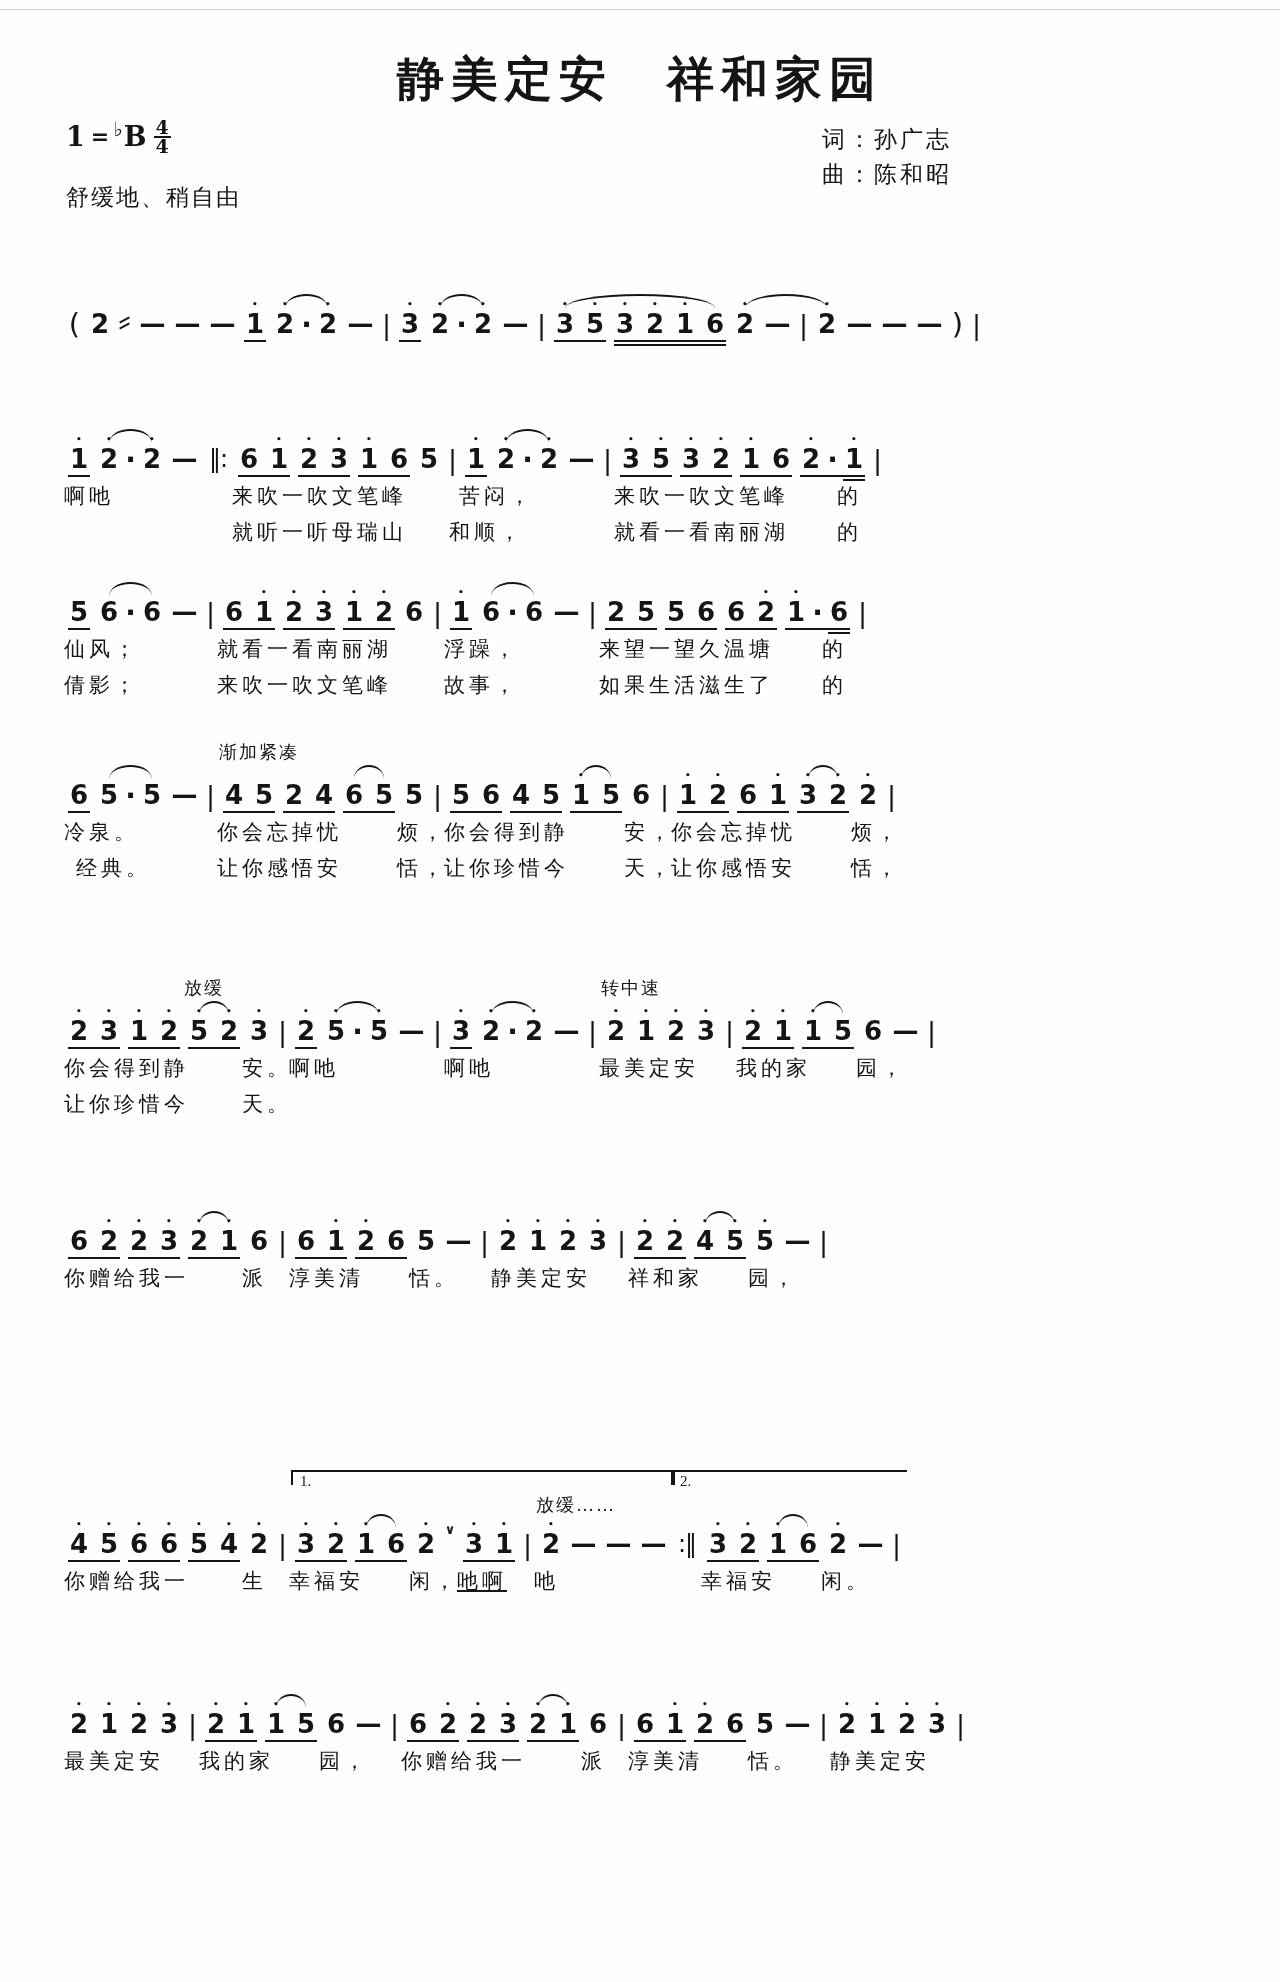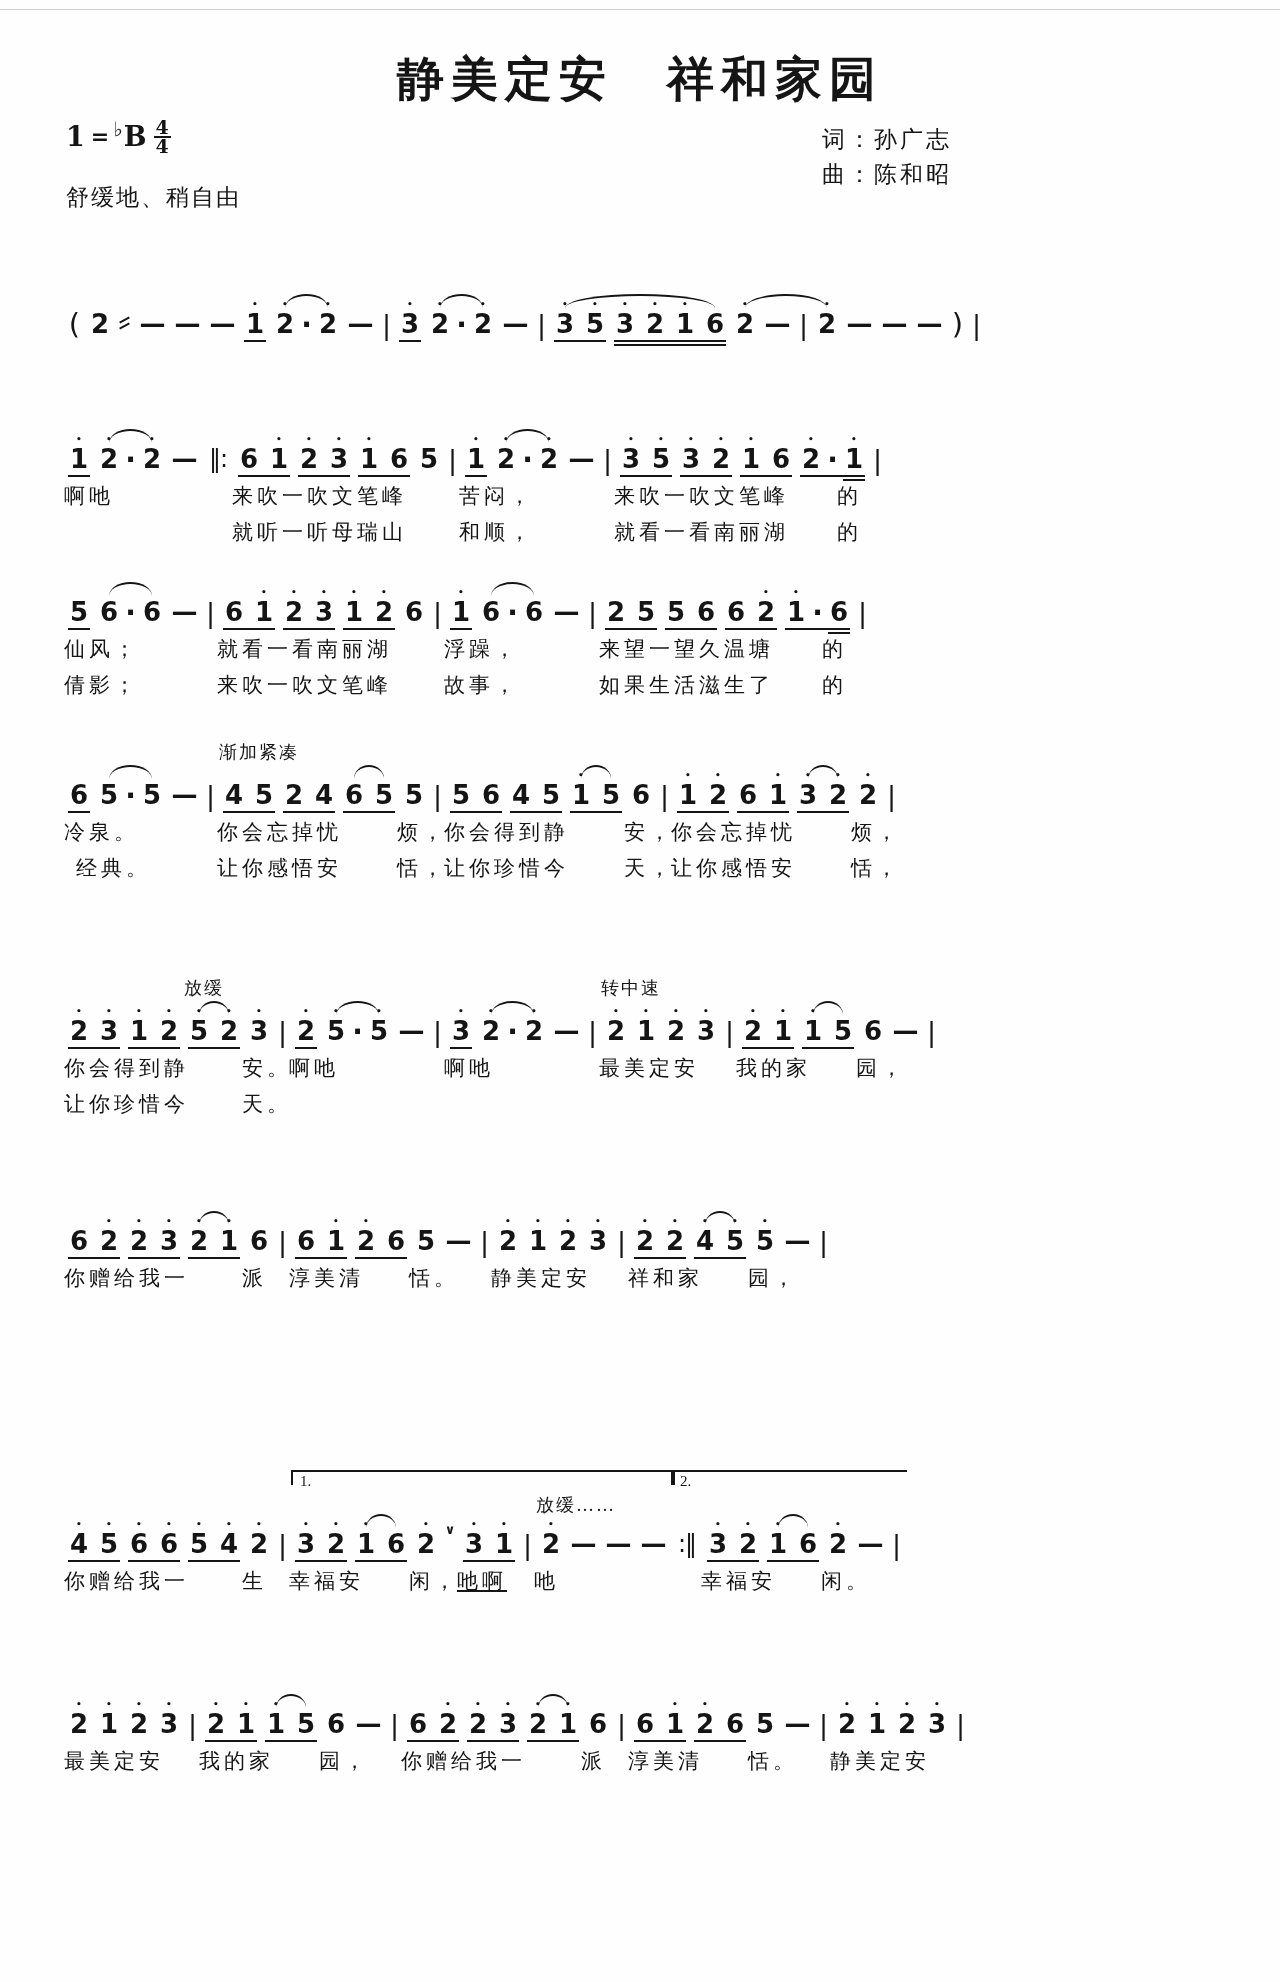--- a/index.html
+++ b/index.html
@@ -268,21 +268,21 @@
           </span><div class="beam" style="left: 4px; width: 22px; top: 40px;"></div><div class="beam" style="left: 174px; width: 52px; top: 40px;"></div><div class="beam" style="left: 234px; width: 52px; top: 40px;"></div><div class="beam" style="left: 294px; width: 52px; top: 40px;"></div><div class="beam" style="left: 401px; width: 22px; top: 40px;"></div><div class="beam" style="left: 556px; width: 52px; top: 40px;"></div><div class="beam" style="left: 616px; width: 52px; top: 40px;"></div><div class="beam" style="left: 676px; width: 52px; top: 40px;"></div><div class="beam" style="left: 736px; width: 65px; top: 40px;"></div><div class="beam" style="left: 779px; width: 22px; top: 44px;"></div><div class="arc" style="left: 45px; width: 43px; top: -6px;"></div><div class="arc" style="left: 442px; width: 43px; top: -6px;"></div></div>
         <div class="lyr-row">
           <span class="lyr" style="left: 0px;">啊吔</span>
           <span class="lyr" style="left: 168px;">来吹一吹文笔峰</span>
           <span class="lyr" style="left: 395px;">苦闷，</span>
           <span class="lyr" style="left: 550px;">来吹一吹文笔峰</span>
           <span class="lyr" style="left: 773px;">的</span>
         </div>
         <div class="lyr-row">
           <span class="lyr" style="left: 168px;">就听一听母瑞山</span>
-          <span class="lyr" style="left: 395px;">和顺，</span>
+          <span class="lyr" style="left: 385px;">和顺，</span>
           <span class="lyr" style="left: 550px;">就看一看南丽湖</span>
           <span class="lyr" style="left: 773px;">的</span>
         </div>
       </div>
       <div class="system" style="margin-bottom: 67px;">
         <div class="notes" style="margin-top: 20px;"><span class="tok note">
             <span class="odot off">•</span>
             <span class="g">5</span>
           </span><span class="tok note">
             <span class="odot off">•</span>

